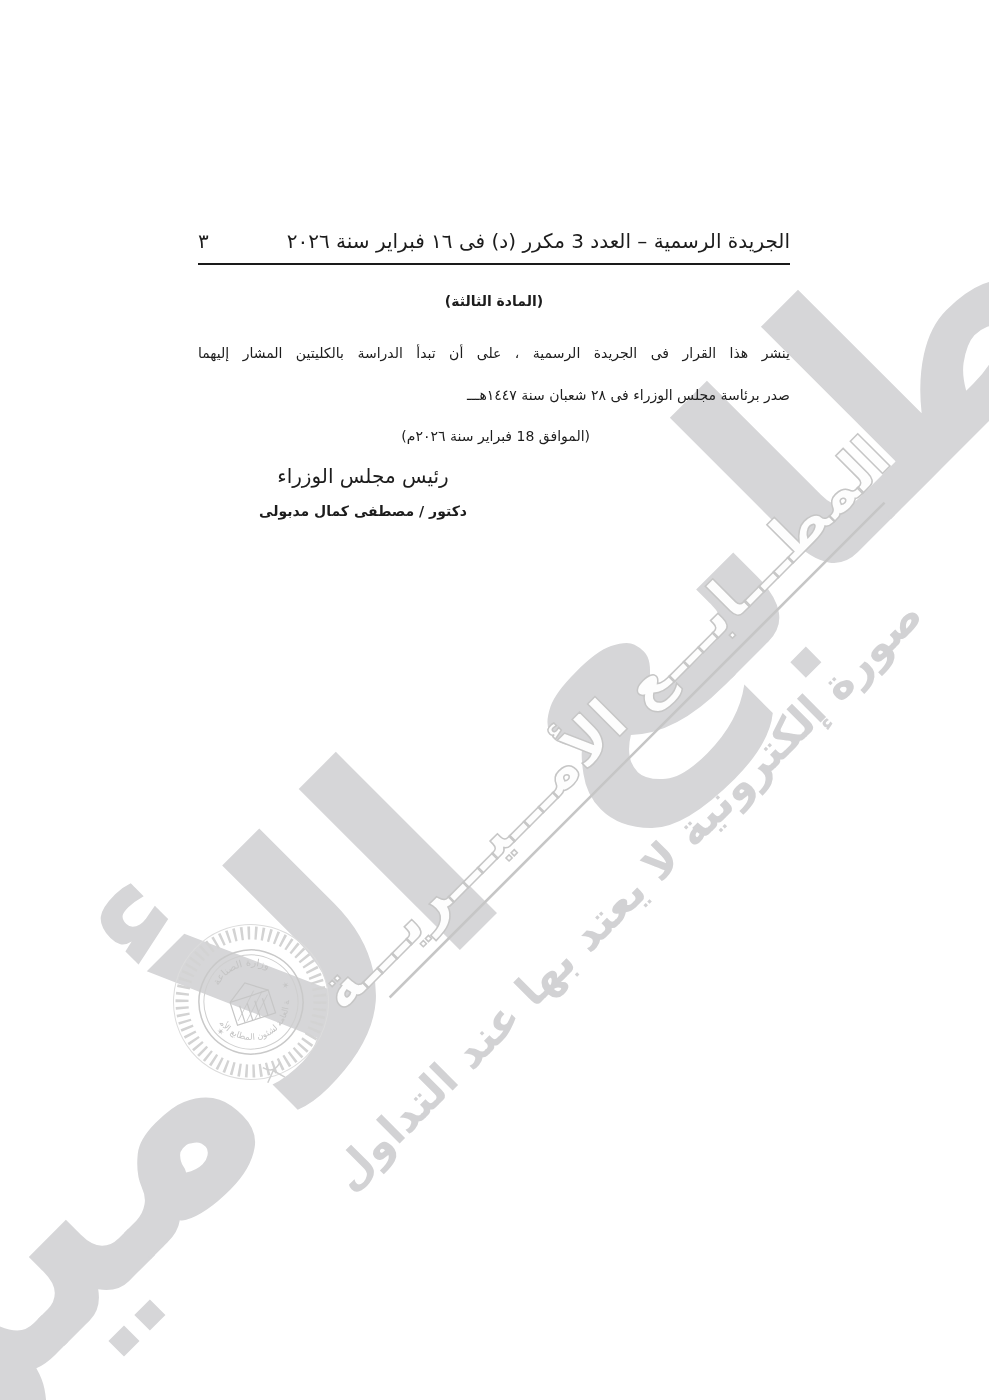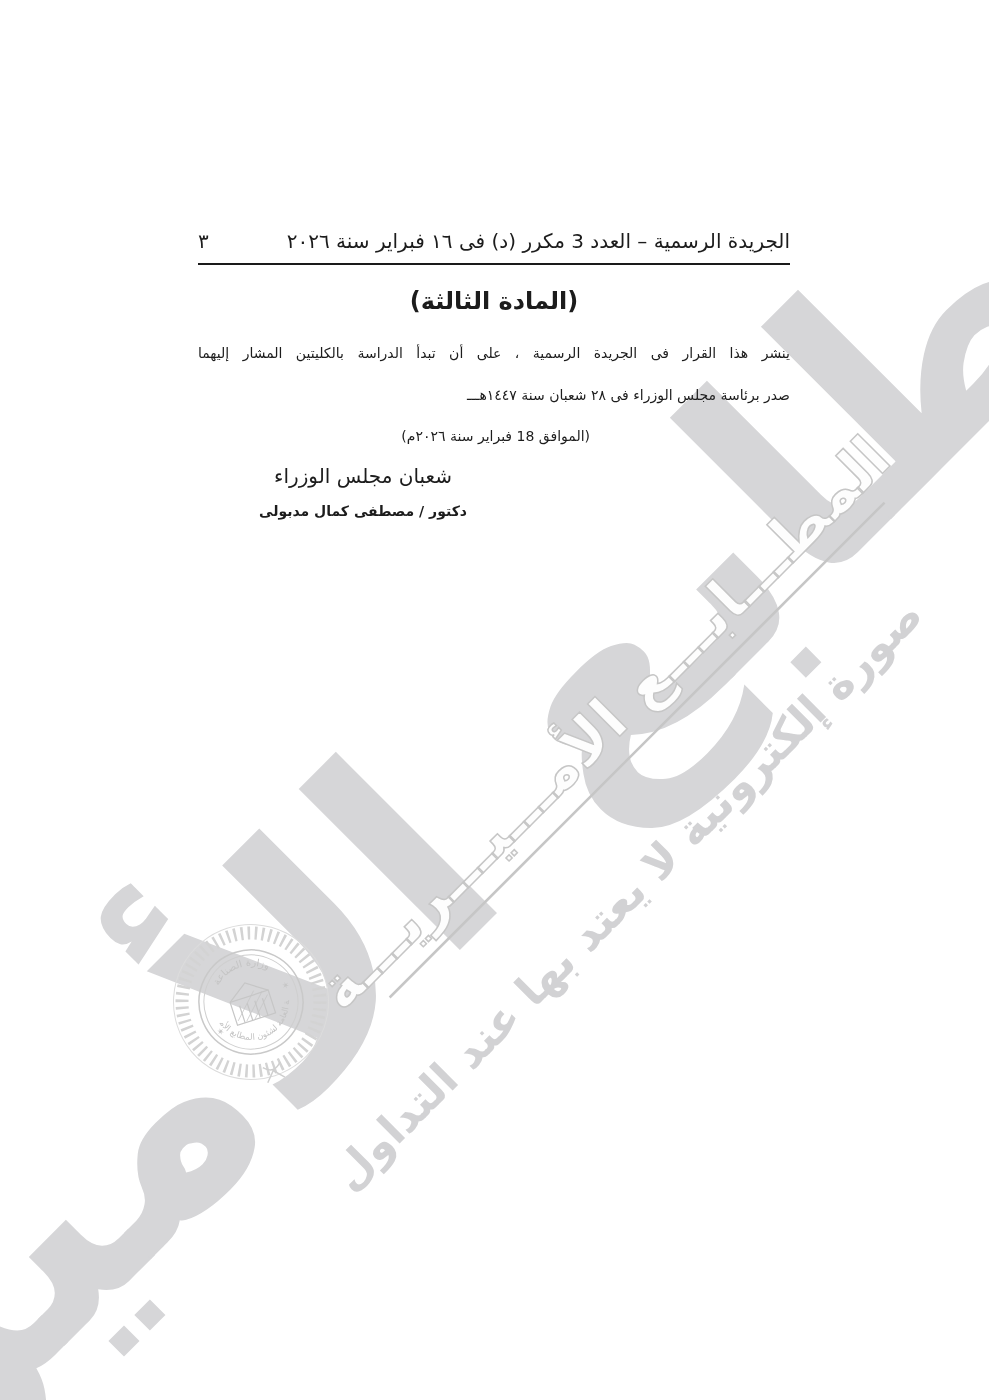--- a/index.html
+++ b/index.html
@@ -18,21 +18,21 @@
     position:absolute;top:228px;right:199px;width:592px;z-index:1;
   }
   .header-row{
     display:flex;justify-content:space-between;align-items:baseline;
     font-size:20px;line-height:26px;
   }
   .issue{white-space:nowrap;}
   .pagenum{font-size:20px;}
   .rule{border-top:2.2px solid #1a1a1a;margin-top:9px;}
   .title{
-    font-size:24px;font-weight:bold;text-align:center;
+    font-size:14px;font-weight:bold;text-align:center;
     margin:21px 0 0 0;line-height:30px;
   }
   .body-line{
     font-size:14px;line-height:41px;margin:0;text-align:right;
   }
   .l1{margin-top:17px;text-align:justify;text-align-last:justify;}
   .l3{margin-top:1px;}
   .l4{margin-right:200px;}
   .sig{
     width:330px;margin:6px auto 0 0;text-align:center;
@@ -99,18 +99,18 @@
 
     <div class="rule"></div>
 
     <h2 class="title">(المادة الثالثة)</h2>
 
     <p class="body-line l1">ينشر هذا القرار فى الجريدة الرسمية ، على أن تبدأ الدراسة بالكليتين المشار إليهما</p>
     <p class="body-line l3">صدر برئاسة مجلس الوزراء فى ٢٨ شعبان سنة ١٤٤٧هـــ</p>
     <p class="body-line l4">(الموافق 18 فبراير سنة ٢٠٢٦م)</p>
 
     <div class="sig">
-      <div class="sig-title">شعبان مجلس الوزراء</div>
+      <div class="sig-title">رئيس مجلس الوزراء</div>
       <div class="sig-name">دكتور / مصطفى كمال مدبولى</div>
     </div>
 
   </div>
 </div>
 
 </body></html>

